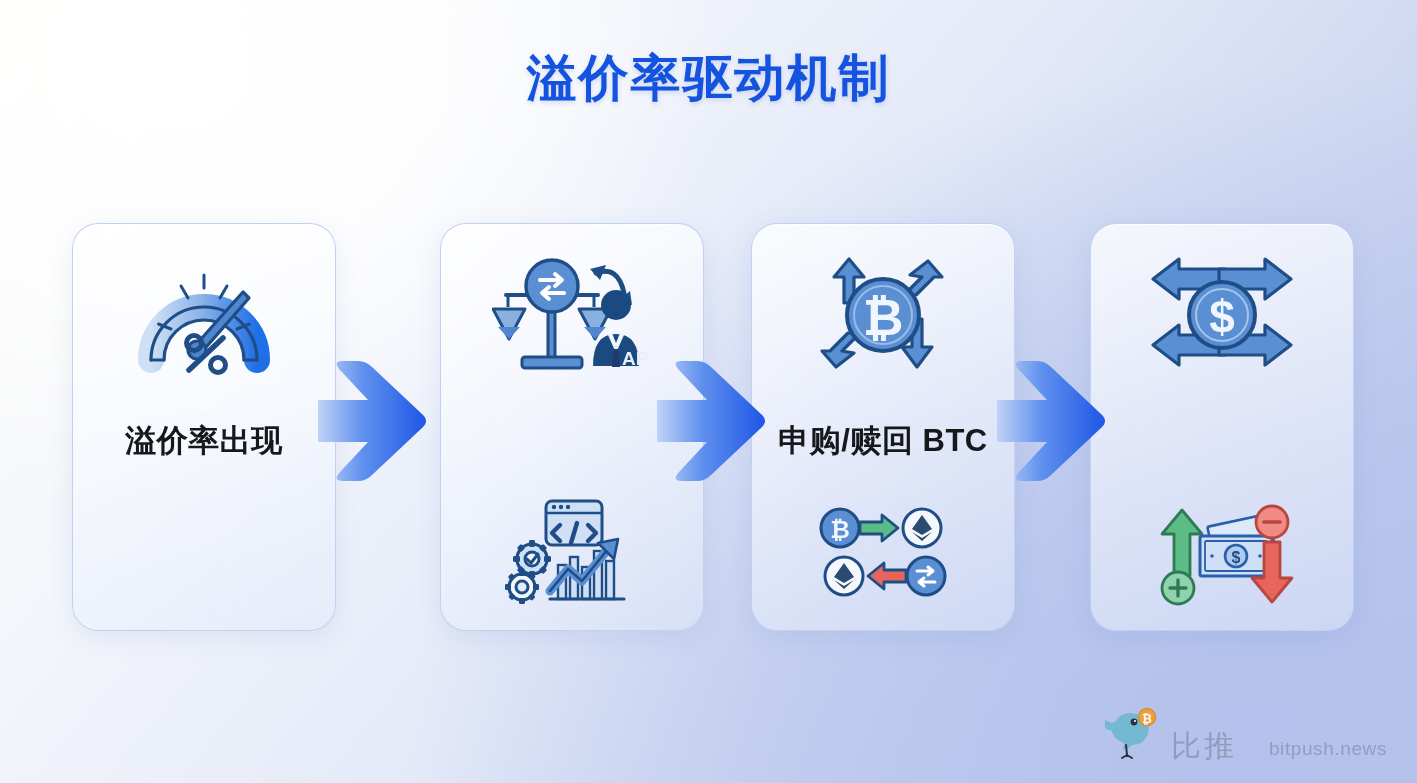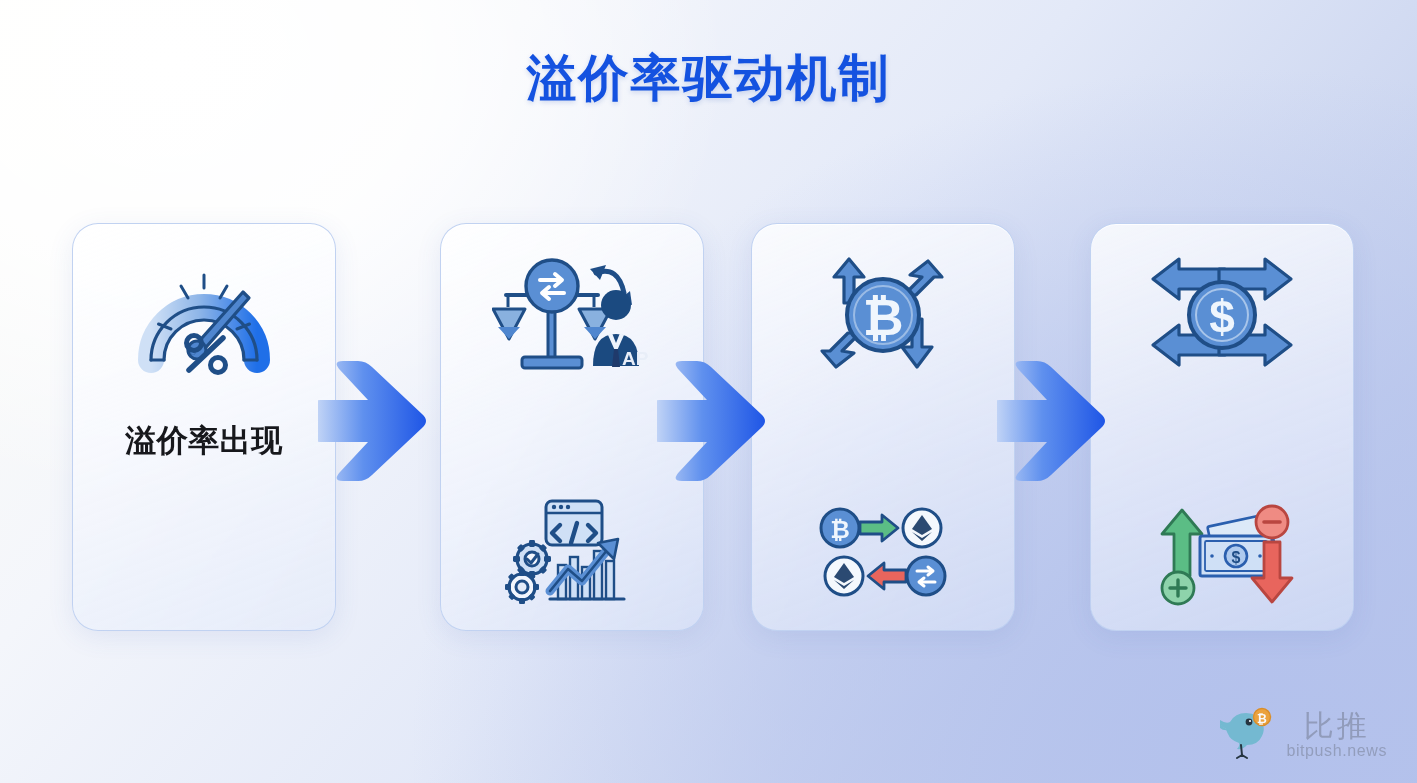--- a/index.html
+++ b/index.html
@@ -87,32 +87,33 @@
   .arrow.a2 { left: 657px; }
   .arrow.a3 { left: 997px; }
 
   
   .watermark {
     position: absolute;
     right: 30px; bottom: 22px;
     display: flex; align-items: flex-end; gap: 8px;
     opacity: 0.92;
   }
-  .wm-text { display: flex; flex-direction: column; align-items: center; }
+  .wm-text { display: flex; flex-direction: row; align-items: flex-end; }
   .wm-cn {
     font-size: 30px; font-weight: 500;
     color: rgba(120,128,150,0.62);
     line-height: 1.0;
     letter-spacing: 3px;
   }
   .wm-en {
-    font-size: 16px;
+    font-size: 19px;
     color: rgba(120,128,150,0.60);
     letter-spacing: 0.6px;
     line-height: 1.25;
+    margin-left: 32px;
   }
 </style>
 </head>
 <body>
 
 <div class="stage">
 
   <div class="title">溢价率驱动机制</div>
 
   <div class="cards">
@@ -270,20 +271,21 @@
             <path d="M104 68 L104 96 L94 96 L109 116 L124 96 L114 96 L114 68 Z"></path>
 
             <path d="M46 84 L28 102 L40 104 L22 118 L8 102 L16 102 L34 84 Z" transform="translate(6,-2)"></path>
           </g>
 
           <circle cx="75" cy="64" r="36" fill="#5a8fd4" stroke="#1f4e87" stroke-width="4"></circle>
           <circle cx="75" cy="64" r="29" fill="#5a8fd4" stroke="#e9f1fb" stroke-width="2" opacity="0.45"></circle>
           <text x="75" y="84" text-anchor="middle" font-family="'Liberation Sans', sans-serif" font-size="50" font-weight="700" fill="#f0f6fd">₿</text>
         </svg>
       </div>
+      <div class="card-label">申购/赎回 BTC</div>
       <div class="card-icon-bottom">
         <svg width="130" height="96" viewBox="0 0 130 96">
 
           <circle cx="22" cy="23" r="19" fill="#5a8fd4" stroke="#1f4e87" stroke-width="3"></circle>
           <text x="22" y="33" text-anchor="middle" font-family="'Liberation Sans', sans-serif" font-size="24" font-weight="700" fill="#f0f6fd">₿</text>
           <path d="M42 17 L64 17 L64 10 L80 23 L64 36 L64 29 L42 29 Z" fill="#5bbd85" stroke="#1f4e87" stroke-width="2.8" stroke-linejoin="round"></path>
           <circle cx="104" cy="23" r="19" fill="#f4f8fd" stroke="#1f4e87" stroke-width="3"></circle>
           <polygon points="104,10 114,24 104,30 94,24" fill="#2b4a72"></polygon>
           <polygon points="104,33 114,27 104,36 94,27" fill="#2b4a72"></polygon>
 

